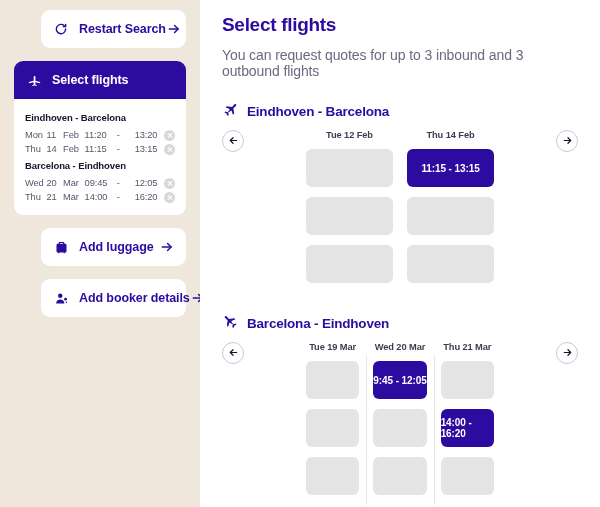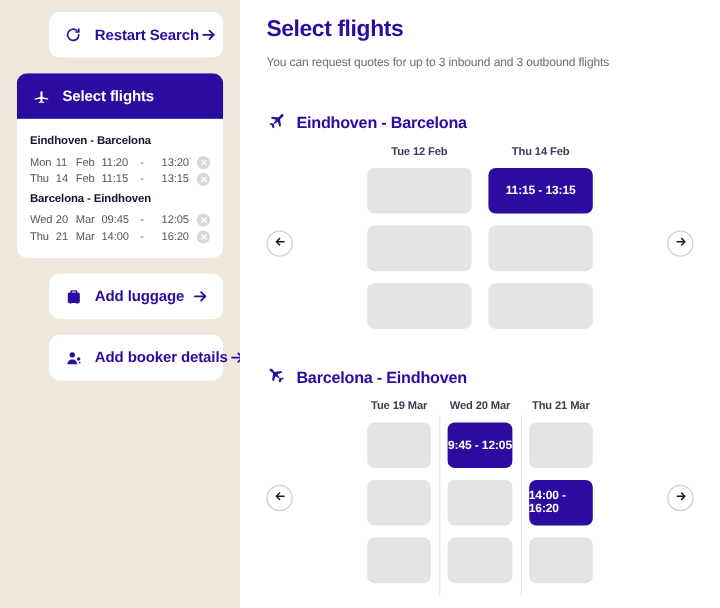--- a/index.html
+++ b/index.html
@@ -145,42 +145,42 @@
   .page-title {
     color: #2b0ba0;
     font-size: 19px;
     font-weight: bold;
     letter-spacing: -0.3px;
     margin-bottom: 11px;
   }
 
   .page-sub {
     color: #6a6a80;
-    font-size: 10px;
-    margin-bottom: 36px;
+    font-size: 14px;
+    margin-bottom: 24px;
     letter-spacing: -0.1px;
   }
 
   .leg-title-row {
     display: flex;
     align-items: center;
     margin-bottom: 11px;
   }
   .leg-title-row .plane { width: 16px; height:16px; display:flex;align-items:center;justify-content:center; }
   .leg-title {
     margin-left: 9px;
     color: #2b0ba0;
     font-size: 13.5px;
     font-weight: bold;
     letter-spacing: -0.2px;
   }
 
   .grid-wrap {
     display: flex;
-    align-items: center;
+    align-items: flex-start;
     margin-bottom: 22px;
     gap: 47px;
   }
 
   .nav-btn {
     width: 22px; height: 22px;
     border-radius: 50%;
     border: 1px solid #c9c9d6;
     background: #ffffff;
     display: flex;

